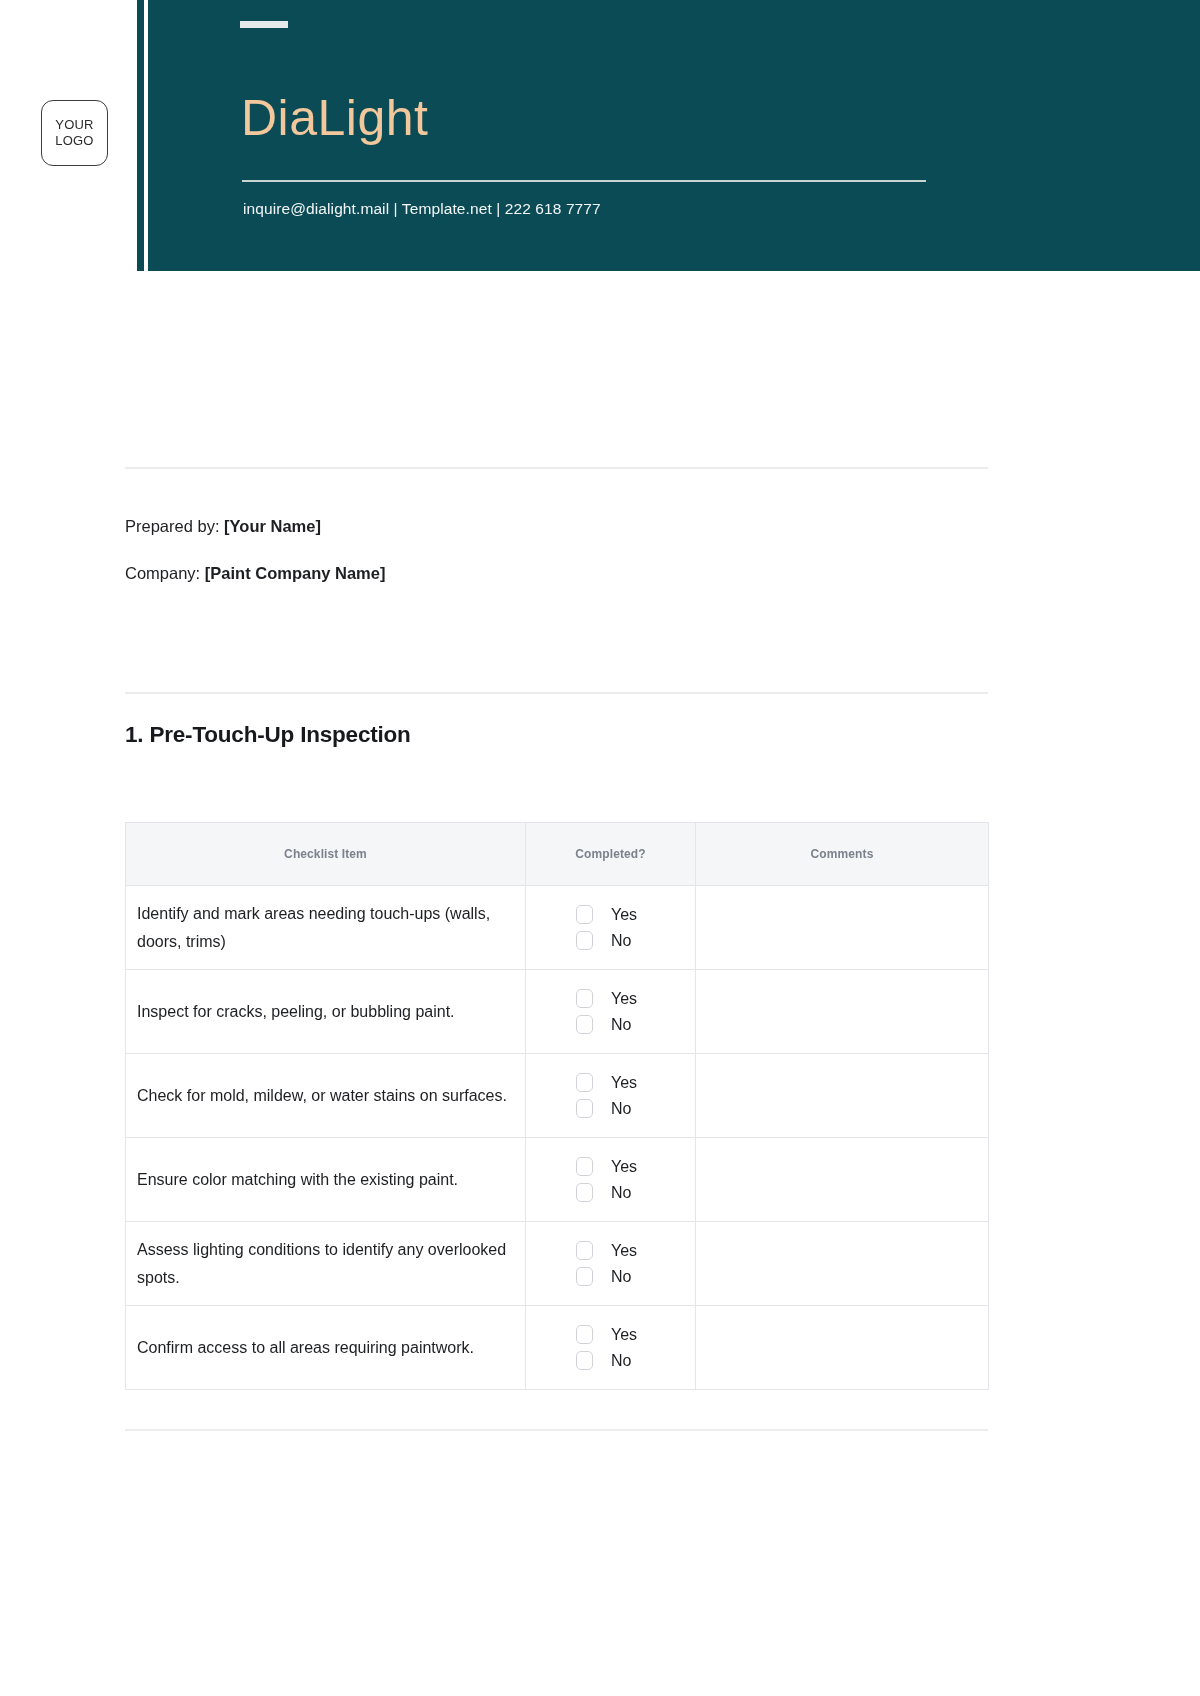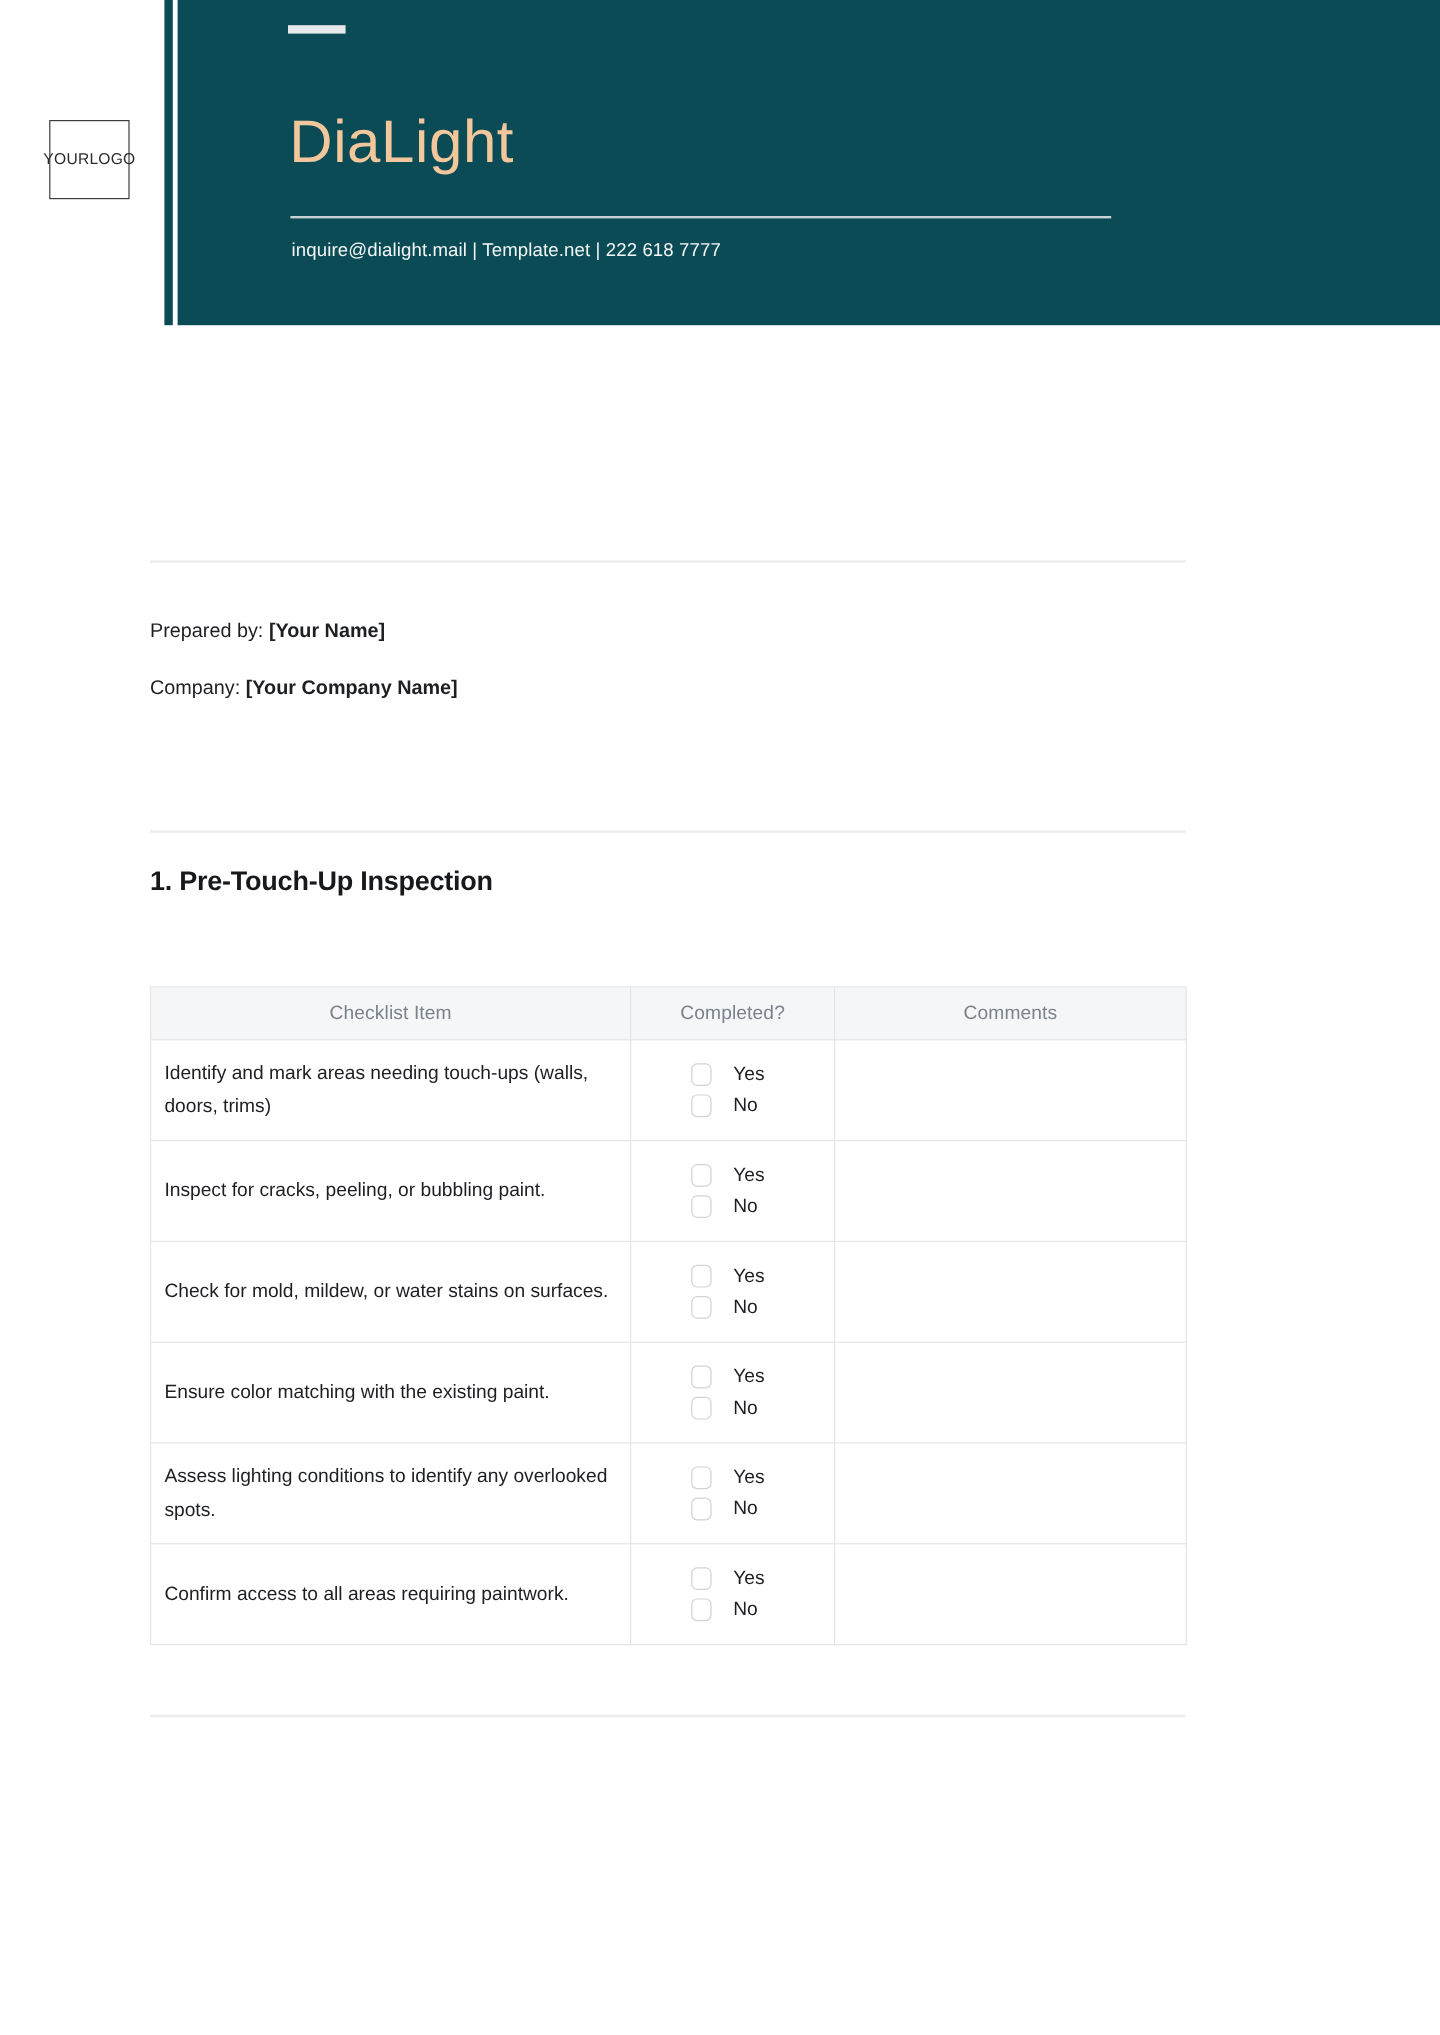--- a/index.html
+++ b/index.html
@@ -80,22 +80,23 @@
     line-height: 1.4;
   }
 
   
   .logo-box {
     position: absolute;
     left: 41px; top: 100px;
     width: 67px;
     height: 66px;
     border: 1.5px solid #3d3d3d;
-    border-radius: 0;
+    border-radius: 12px;
     display: flex;
+    flex-direction: column;
     align-items: center;
     justify-content: center;
     background: #ffffff;
   }
   .logo-box span {
     font-size: 13px;
     line-height: 1.22;
     color: #2b2b2b;
     letter-spacing: 0.2px;
     font-weight: 400;
@@ -158,23 +159,23 @@
   }
 
   .checklist-table th,
   .checklist-table td {
     border: 1px solid #e3e5e8;
     vertical-align: middle;
   }
 
   .checklist-table thead th {
     background: #f5f6f8;
-    height: 44px;
-    font-size: 16px;
-    font-weight: 400;
+    height: 63px;
+    font-size: 12px;
+    font-weight: 700;
     color: #7b828c;
     text-align: center;
     letter-spacing: 0.1px;
   }
 
   .col-item    { width: 400px; }
   .col-done    { width: 170px; }
   .col-comment { width: 293px; }
 
   .checklist-table tbody td {
@@ -248,21 +249,21 @@
   </div>
 
 
   <div class="divider divider-top"></div>
 
   <div class="meta">
     <div class="meta-line">
       <span class="label">Prepared by: </span><span class="value">[Your Name]</span>
     </div>
     <div class="meta-line">
-      <span class="label">Company: </span><span class="value">[Your Company Name]</span>
+      <span class="label">Company: </span><span class="value">[Paint Company Name]</span>
     </div>
   </div>
 
   <div class="divider divider-mid"></div>
 
   <h2 class="section-heading">1. Pre-Touch-Up Inspection</h2>
 
   <table class="checklist-table">
     <colgroup>
       <col class="col-item">

